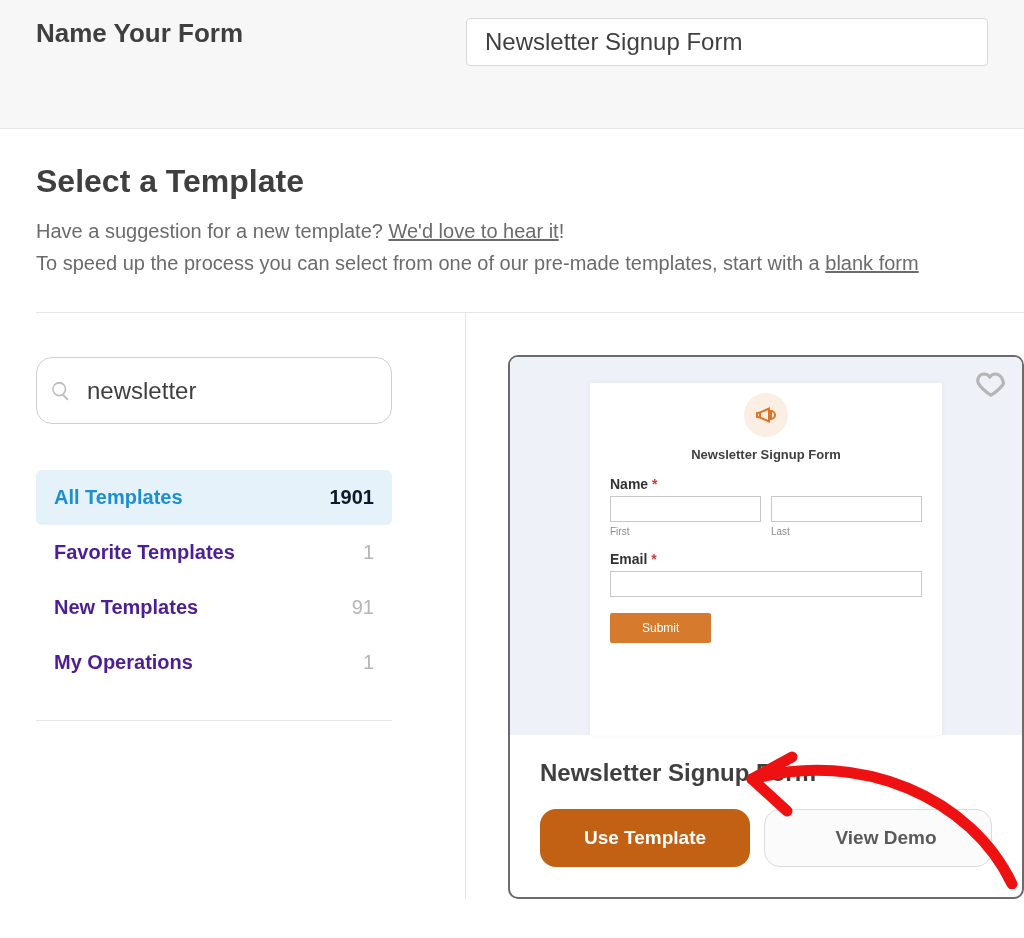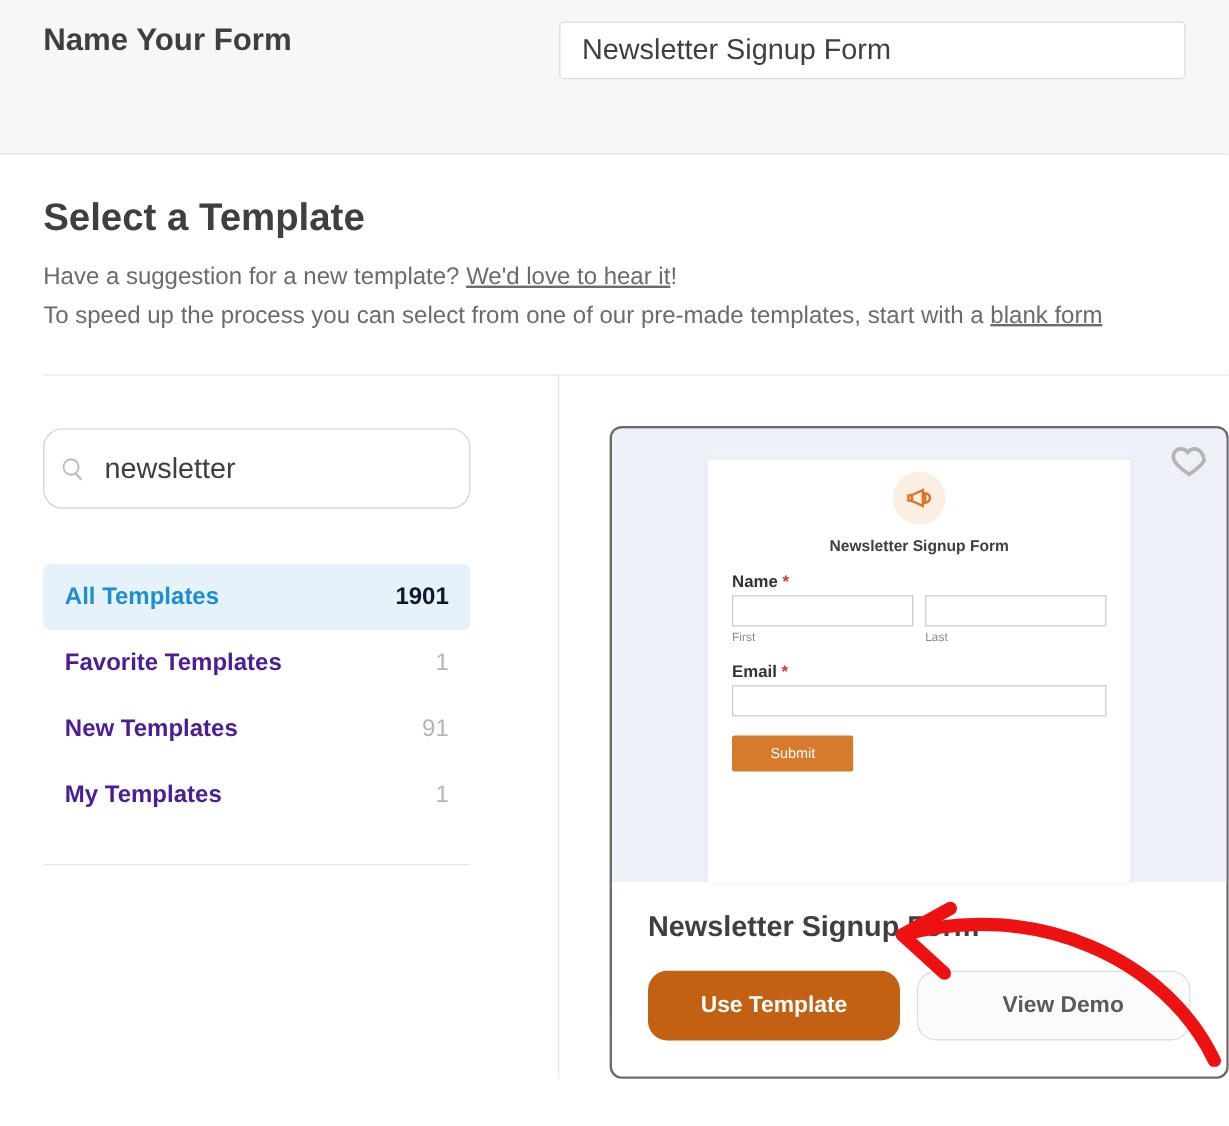--- a/index.html
+++ b/index.html
@@ -255,21 +255,21 @@
           </li>
           <li class="cat-item">
             <span class="label">Favorite Templates</span>
             <span class="count">1</span>
           </li>
           <li class="cat-item">
             <span class="label">New Templates</span>
             <span class="count">91</span>
           </li>
           <li class="cat-item">
-            <span class="label">My Templates</span>
+            <span class="label">My Operations</span>
             <span class="count">1</span>
           </li>
         </ul>
       <div class="cat-sep"></div>
     </div>
 
     <div class="right">
       <div class="card">
         <div class="card-preview">
           <span class="heart-btn">

